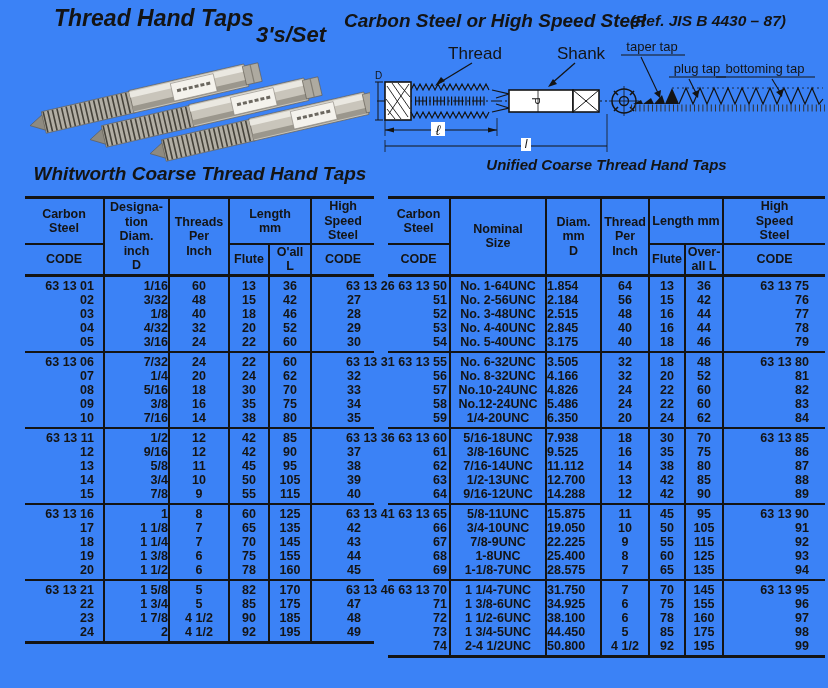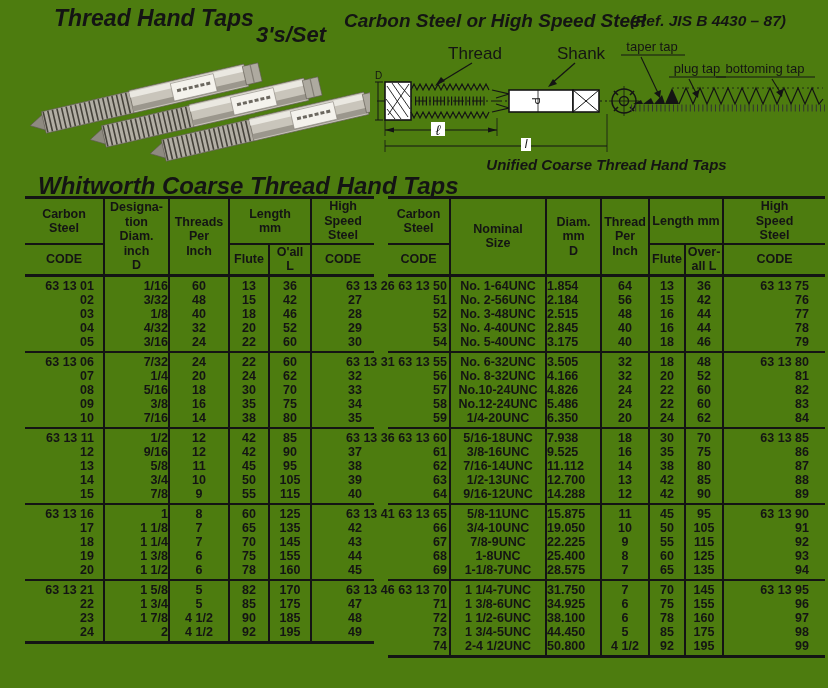--- a/index.html
+++ b/index.html
@@ -1,46 +1,46 @@
 <!DOCTYPE html>
 <html><head>
 <meta charset="utf-8">
 <style>
   html,body{margin:0;padding:0;background:#ffffff;}
-  .page{position:relative;width:828px;height:688px;background:#4d7c0f;overflow:hidden;
+  .page{position:relative;width:828px;height:688px;background:#3b82f6;overflow:hidden;
         font-family:"Liberation Sans",sans-serif;color:#141414;text-decoration:underline;}
   .hdr{position:absolute;font-style:italic;font-weight:bold;white-space:nowrap;}
   .hdr-title{left:54px;top:5px;font-size:23px;}
   .hdr-set{left:256px;top:6px;font-size:22px;margin-top:16px;}
   .hdr-material{left:344px;top:10px;font-size:19px;}
   .hdr-ref{left:630px;top:12px;font-size:15.5px;}
   .photo{position:absolute;left:15px;top:36px;}
   .diagram{position:absolute;left:375px;top:38px;}
   .sect{position:absolute;font-style:italic;font-weight:bold;text-align:center;white-space:nowrap;}
-  .sect-wt{left:25px;top:172px;width:350px;font-size:24px;margin-left:13px;}
+  .sect-wt{left:25px;top:163px;width:350px;font-size:19px;}
   .sect-ut{left:385px;top:156px;width:443px;font-size:15px;}
   table{position:absolute;border-collapse:collapse;table-layout:fixed;
         border-top:3px solid #141414;border-bottom:3px solid #141414;}
   table.wt{left:25px;top:196px;width:349px;}
   table.ut{left:388px;top:196px;width:437px;}
   th,td{font-weight:bold;padding:0;border-left:2px solid #141414;}
   tr > *:first-child{border-left:none;}
   thead{border-bottom:3px solid #141414;}
   thead th{white-space:pre-line;text-align:center;vertical-align:middle;
            font-size:12.5px;line-height:1.15;font-weight:bold;}
   thead tr:first-child th{height:44px;}
   thead tr:nth-child(2) th{height:26px;border-top:2px solid #141414;}
   tbody{border-top:2px solid #141414;margin-top:16px;}
   tbody td{font-size:12.5px;line-height:14px;white-space:nowrap;}
   tbody tr:first-child td{padding-top:2px;}
   tbody tr:last-child td{padding-bottom:2px;}
   .wt td:nth-child(1){text-align:right;padding-right:9px;}
   .wt td:nth-child(2){text-align:right;padding-left:13px;}
   .wt td:nth-child(3),.wt td:nth-child(4),.wt td:nth-child(5){text-align:center;}
-  .wt td:nth-child(6){text-align:right;padding-right:12px;padding-left:34px;}
+  .wt td:nth-child(6){text-align:center;padding-right:12px;padding-left:34px;}
   .ut td:nth-child(1){text-align:right;padding-right:2px;}
   .ut td:nth-child(2){text-align:center;}
   .ut td:nth-child(3){text-align:right;padding-right:24px;}
   .ut td:nth-child(4),.ut td:nth-child(5),.ut td:nth-child(6){text-align:center;}
   .ut td:nth-child(7){text-align:right;padding-right:16px;}
   svg text{font-family:"Liberation Sans",sans-serif;fill:#141414;}
 </style>
 </head>
 <body>
 

